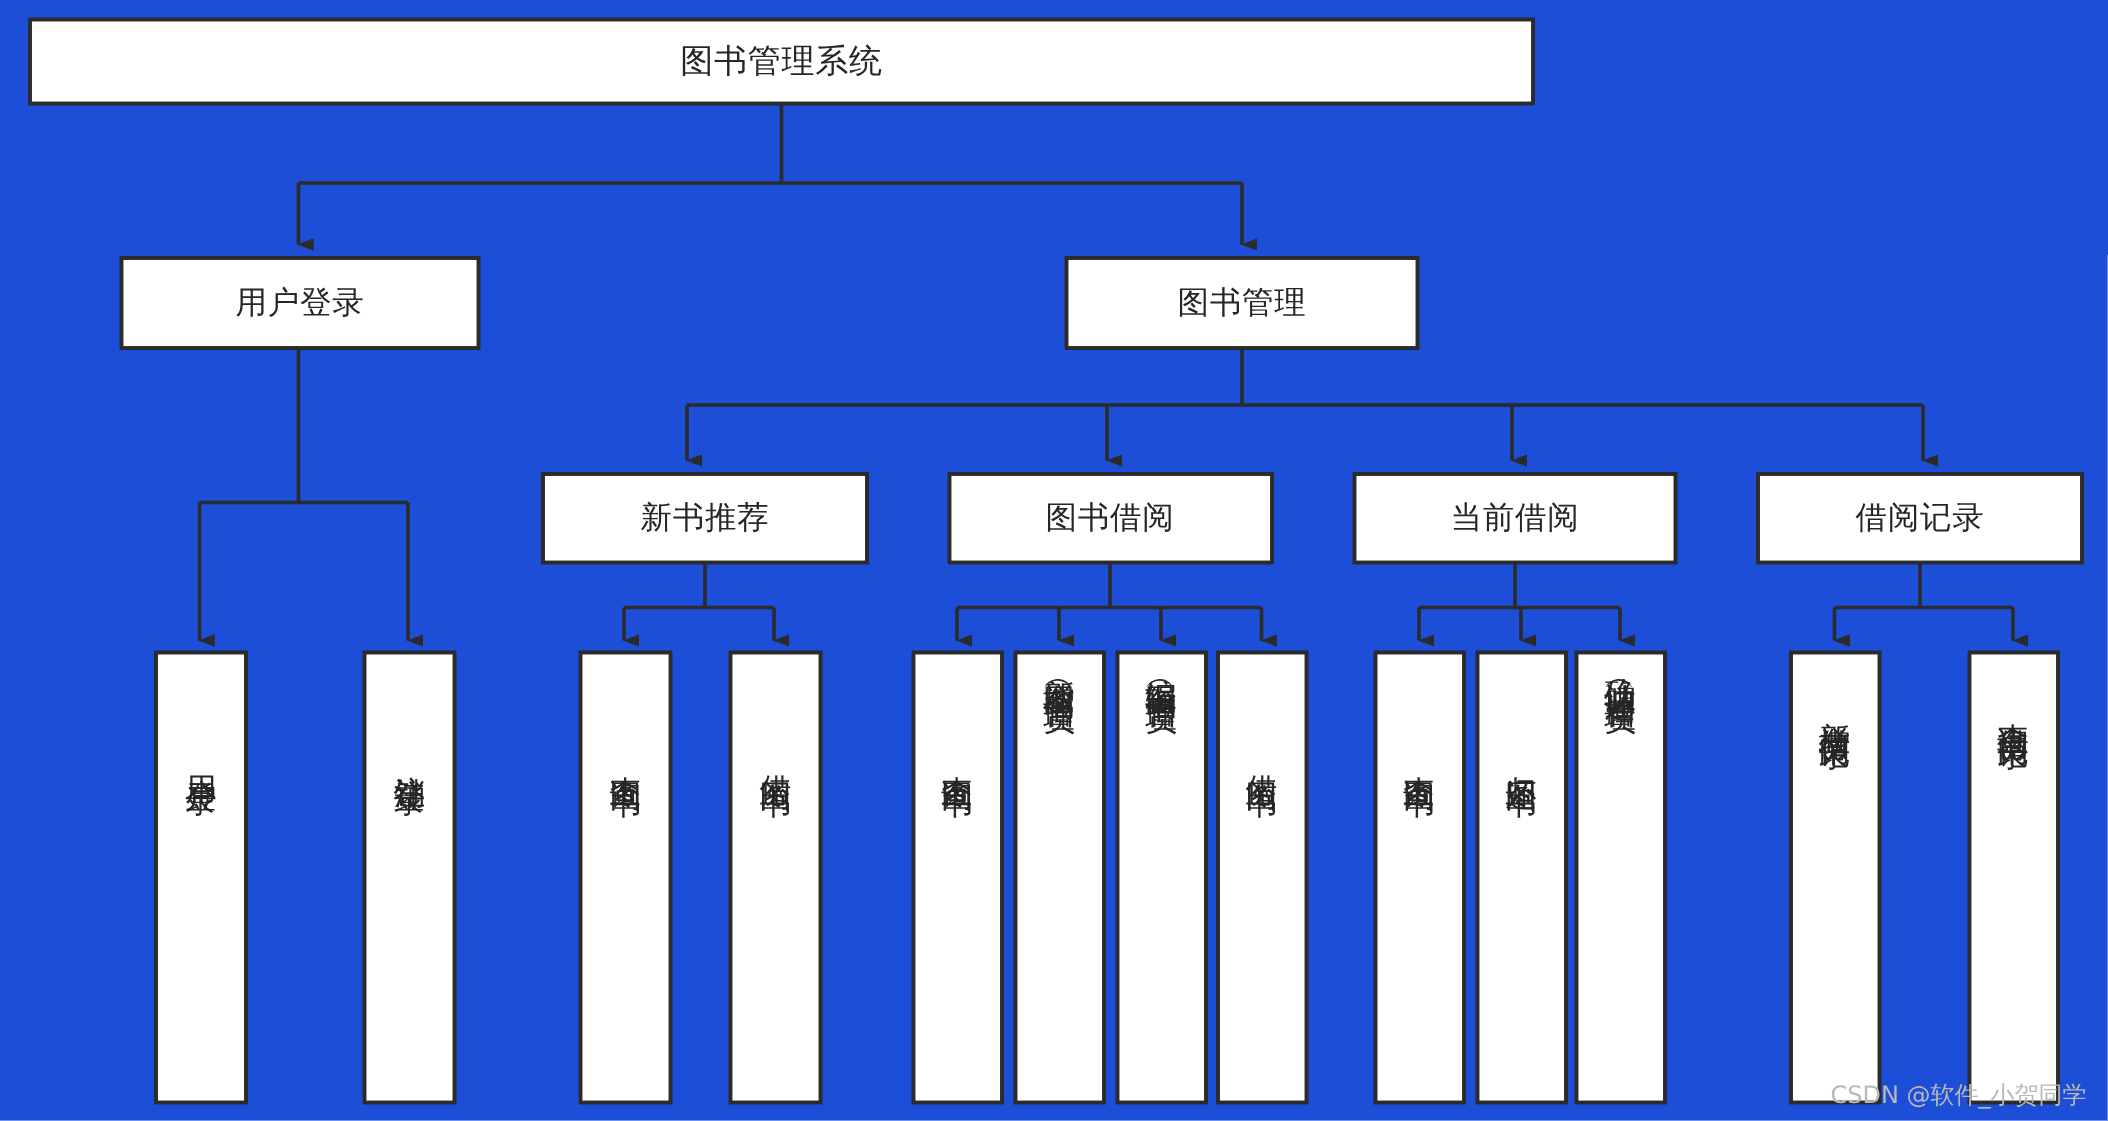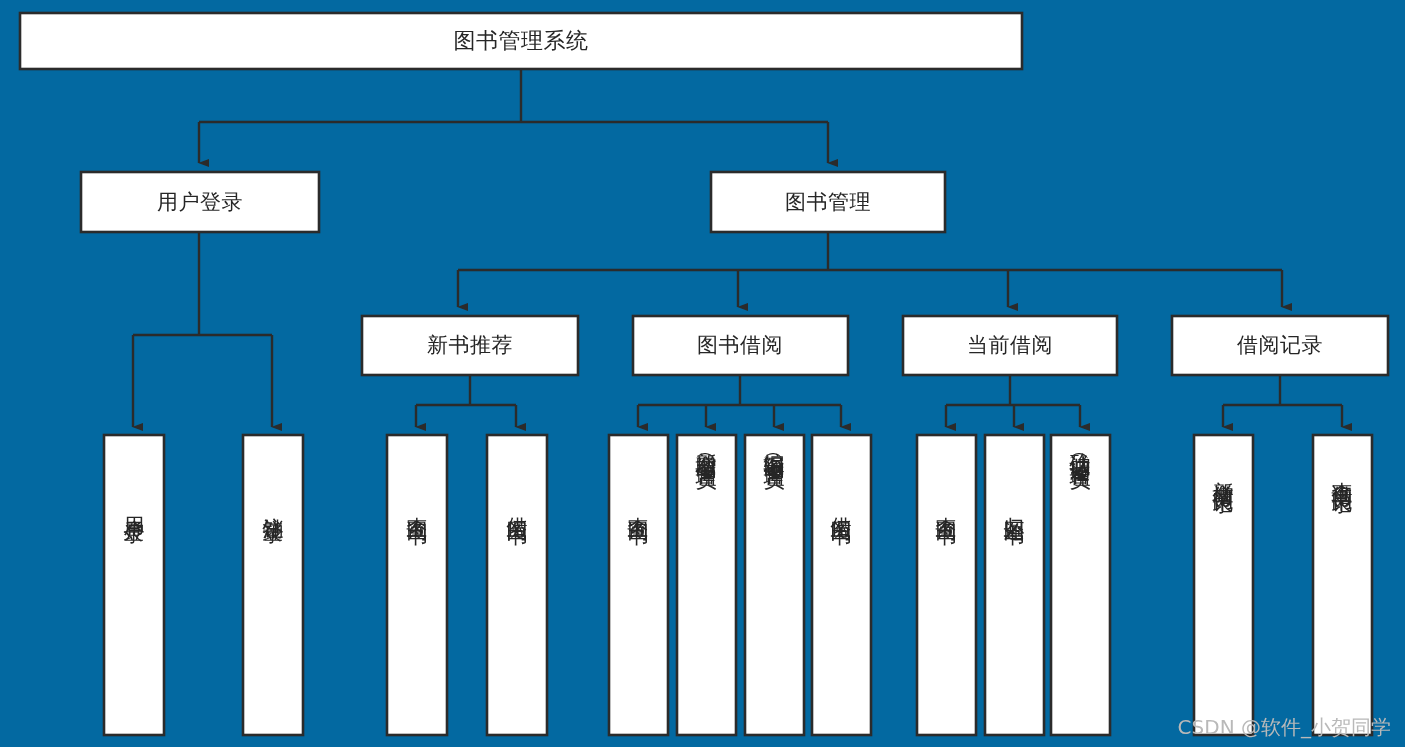--- a/index.html
+++ b/index.html
@@ -10,21 +10,21 @@
   body {
     width: 1405px;
     height: 747px;
     font-family: "DejaVu Sans", "Liberation Sans", sans-serif;
     overflow: hidden;
   }
   #diagram-root {
     position: relative;
     width: 1405px;
     height: 747px;
-    background: #0369a1;
+    background: #1d4ed8;
   }
   svg#tree-svg {
     position: absolute;
     left: 0;
     top: 0;
     width: 1405px;
     height: 747px;
   }
   .node-box {
     fill: #ffffff;
@@ -54,21 +54,21 @@
     stroke: #2b2b2b;
     stroke-width: 2.4;
     fill: none;
     stroke-linecap: butt;
   }
   .watermark {
     position: absolute;
     right: 14px;
     bottom: 6px;
     font-family: "DejaVu Sans", "Liberation Sans", sans-serif;
-    font-size: 20px;
+    font-size: 16px;
     color: #b9b9b9;
     white-space: nowrap;
     user-select: none;
   }
 </style>
 </head>
 <body>
 
 <div id="diagram-root">
 

